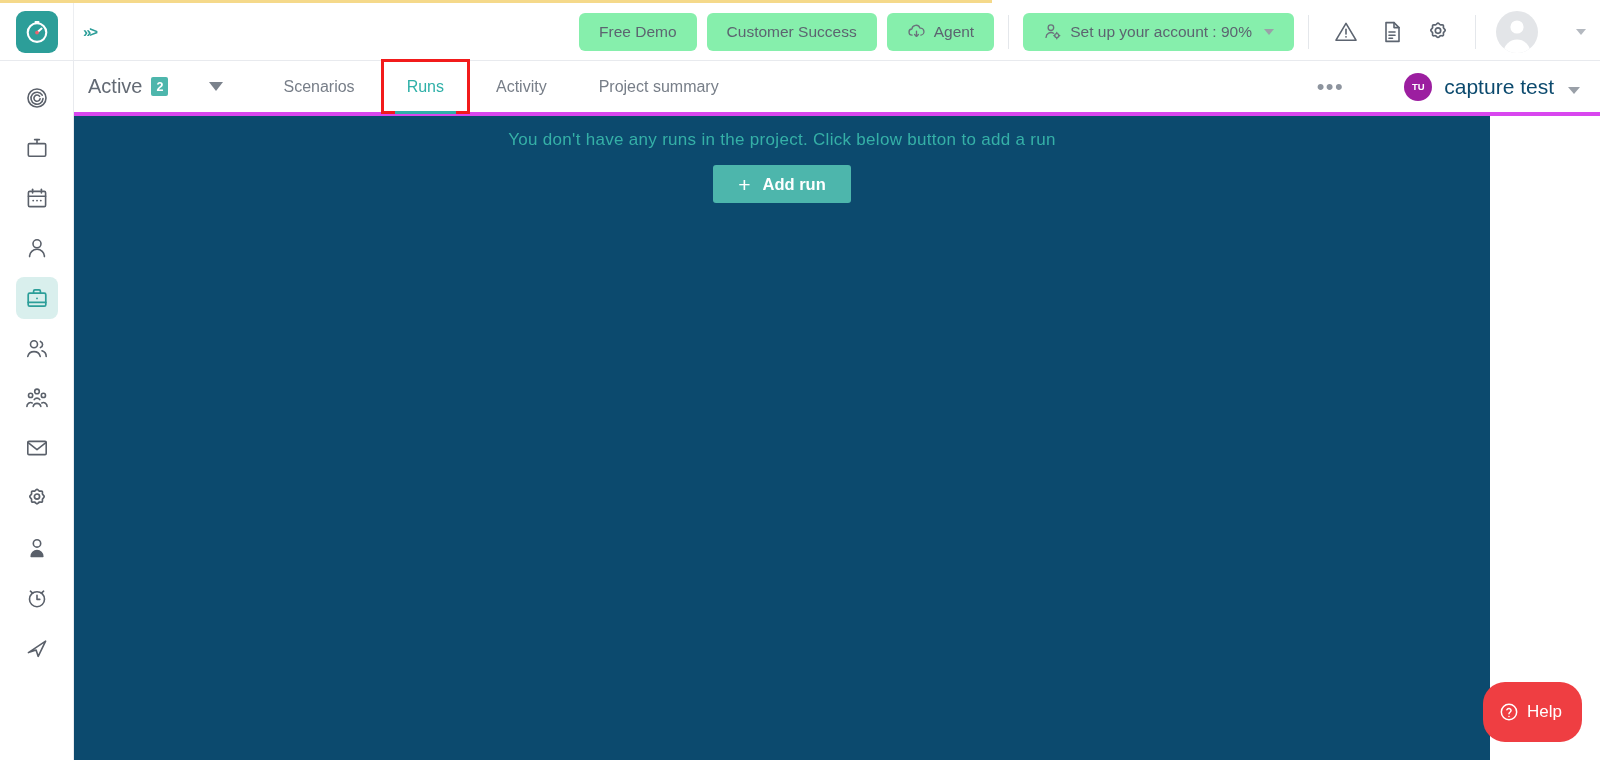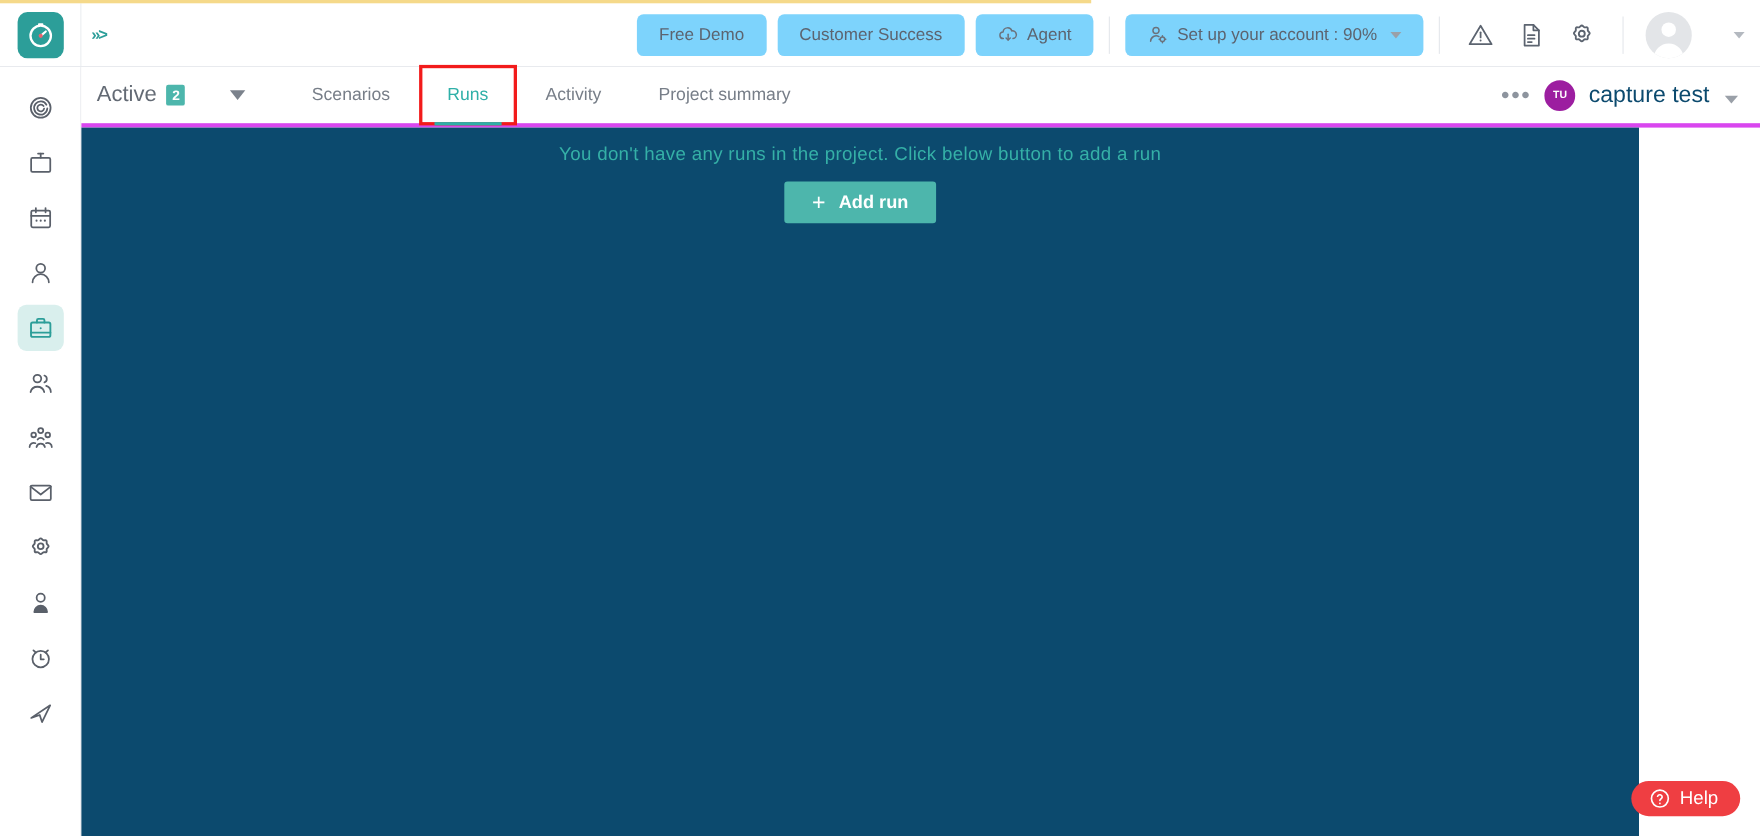--- a/index.html
+++ b/index.html
@@ -66,21 +66,21 @@
     line-height: 1;
   }
 
   .topbar-spacer { flex: 1 1 auto; }
 
   .pill-btn {
     height: 38px;
     display: flex; align-items: center; gap: 8px;
     padding: 0 20px;
     border-radius: 6px;
-    background: #7dd3fc;
+    background: #86efac;
     color: #5c6470;
     font-size: 15.5px;
     cursor: pointer;
     white-space: nowrap;
     border: none;
     font-family: "Liberation Sans", sans-serif;
   }
   .pill-gap { width: 10px; flex: 0 0 10px; }
 
   .vdiv {
@@ -224,20 +224,21 @@
   .project-zone {
     display: flex; align-items: center; gap: 12px;
     padding-right: 20px; cursor: pointer;
   }
   .project-avatar {
     width: 28px; height: 28px; border-radius: 50%;
     background: #9c1ea0; color: #ffffff;
     font-size: 9.5px; font-weight: 700;
     display: flex; align-items: center; justify-content: center;
     flex: 0 0 28px;
+    margin-left: 48px;
   }
   .project-name { font-size: 21px; color: #0c4a6e; }
   .caret-proj {
     width: 0; height: 0;
     border-left: 6px solid transparent;
     border-right: 6px solid transparent;
     border-top: 7px solid #9aa0a8;
     margin-left: 2px;
     margin-top: 8px;
   }
@@ -272,21 +273,21 @@
     display: flex; align-items: center; gap: 12px;
     cursor: pointer;
     font-family: "Liberation Sans", sans-serif;
   }
   .plus-glyph { font-size: 21px; font-weight: 400; line-height: 1; }
 
   
   #help-widget {
     position: absolute;
     right: 18px; bottom: 18px;
-    height: 32px;
+    height: 60px;
     background: #ef3e42;
     border-radius: 22px;
     display: flex; align-items: center; gap: 8px;
     padding: 0 20px 0 16px;
     color: #ffffff;
     font-size: 17px;
     cursor: pointer;
     z-index: 60;
   }
 </style>

